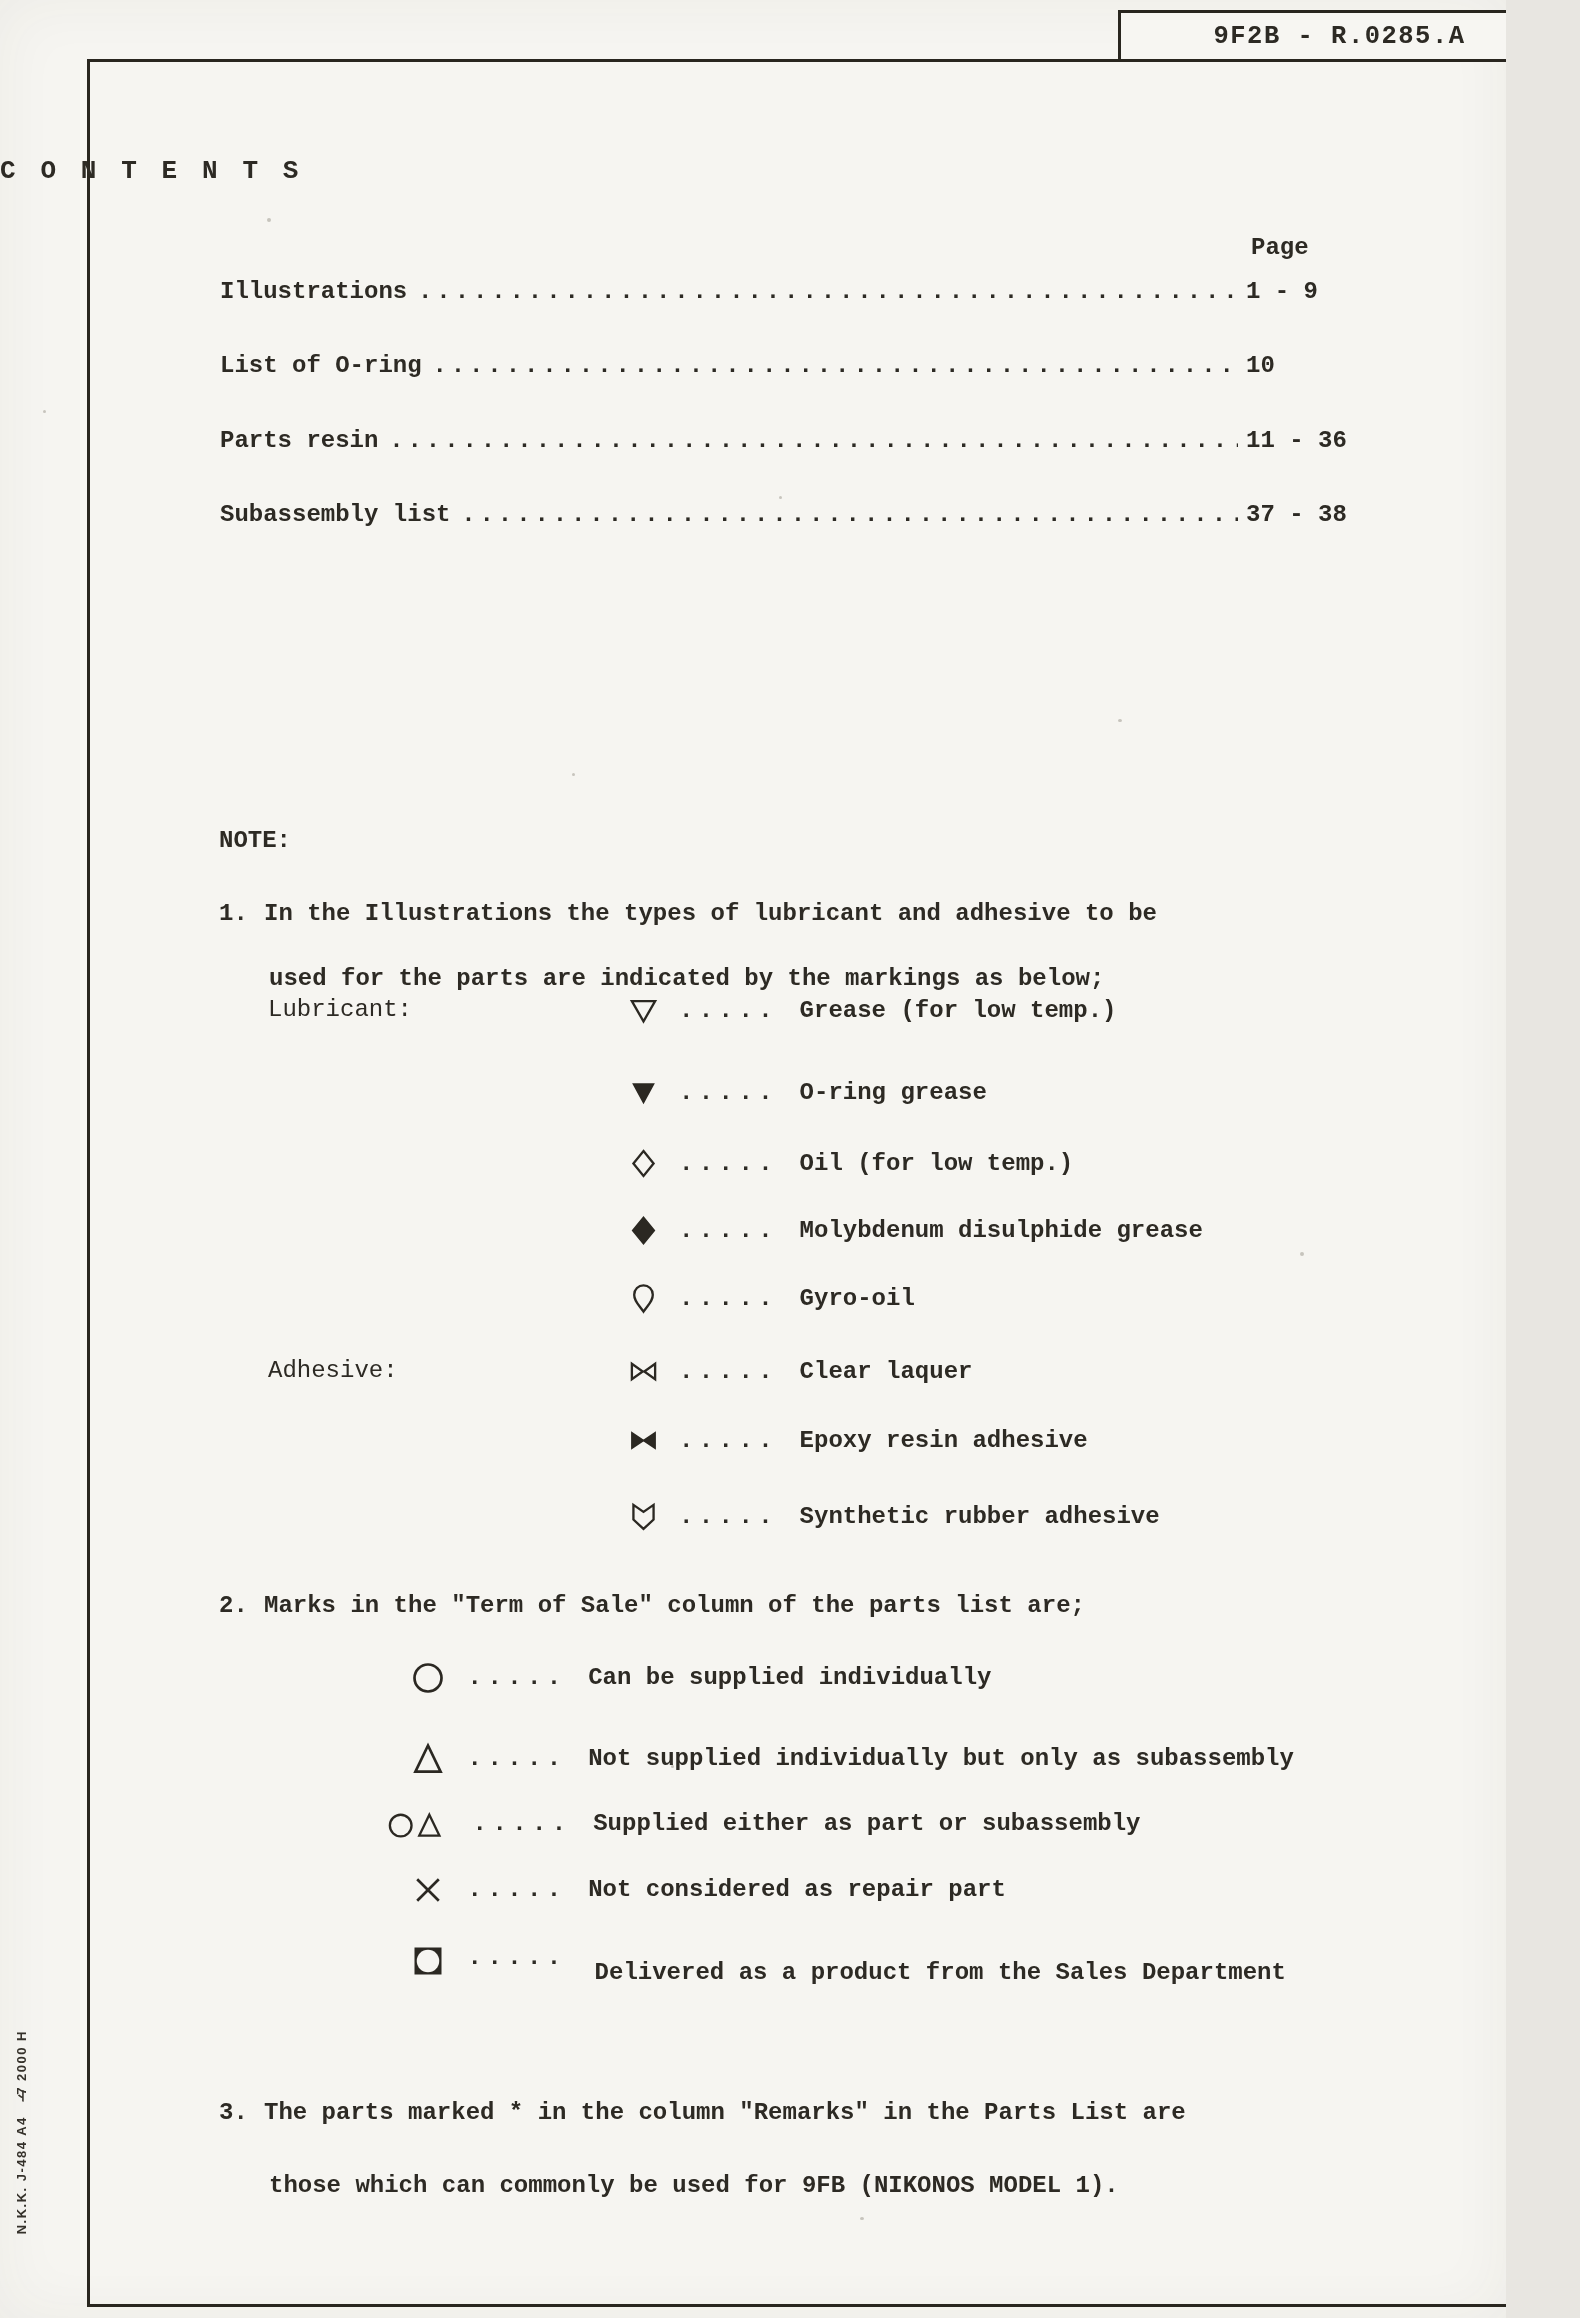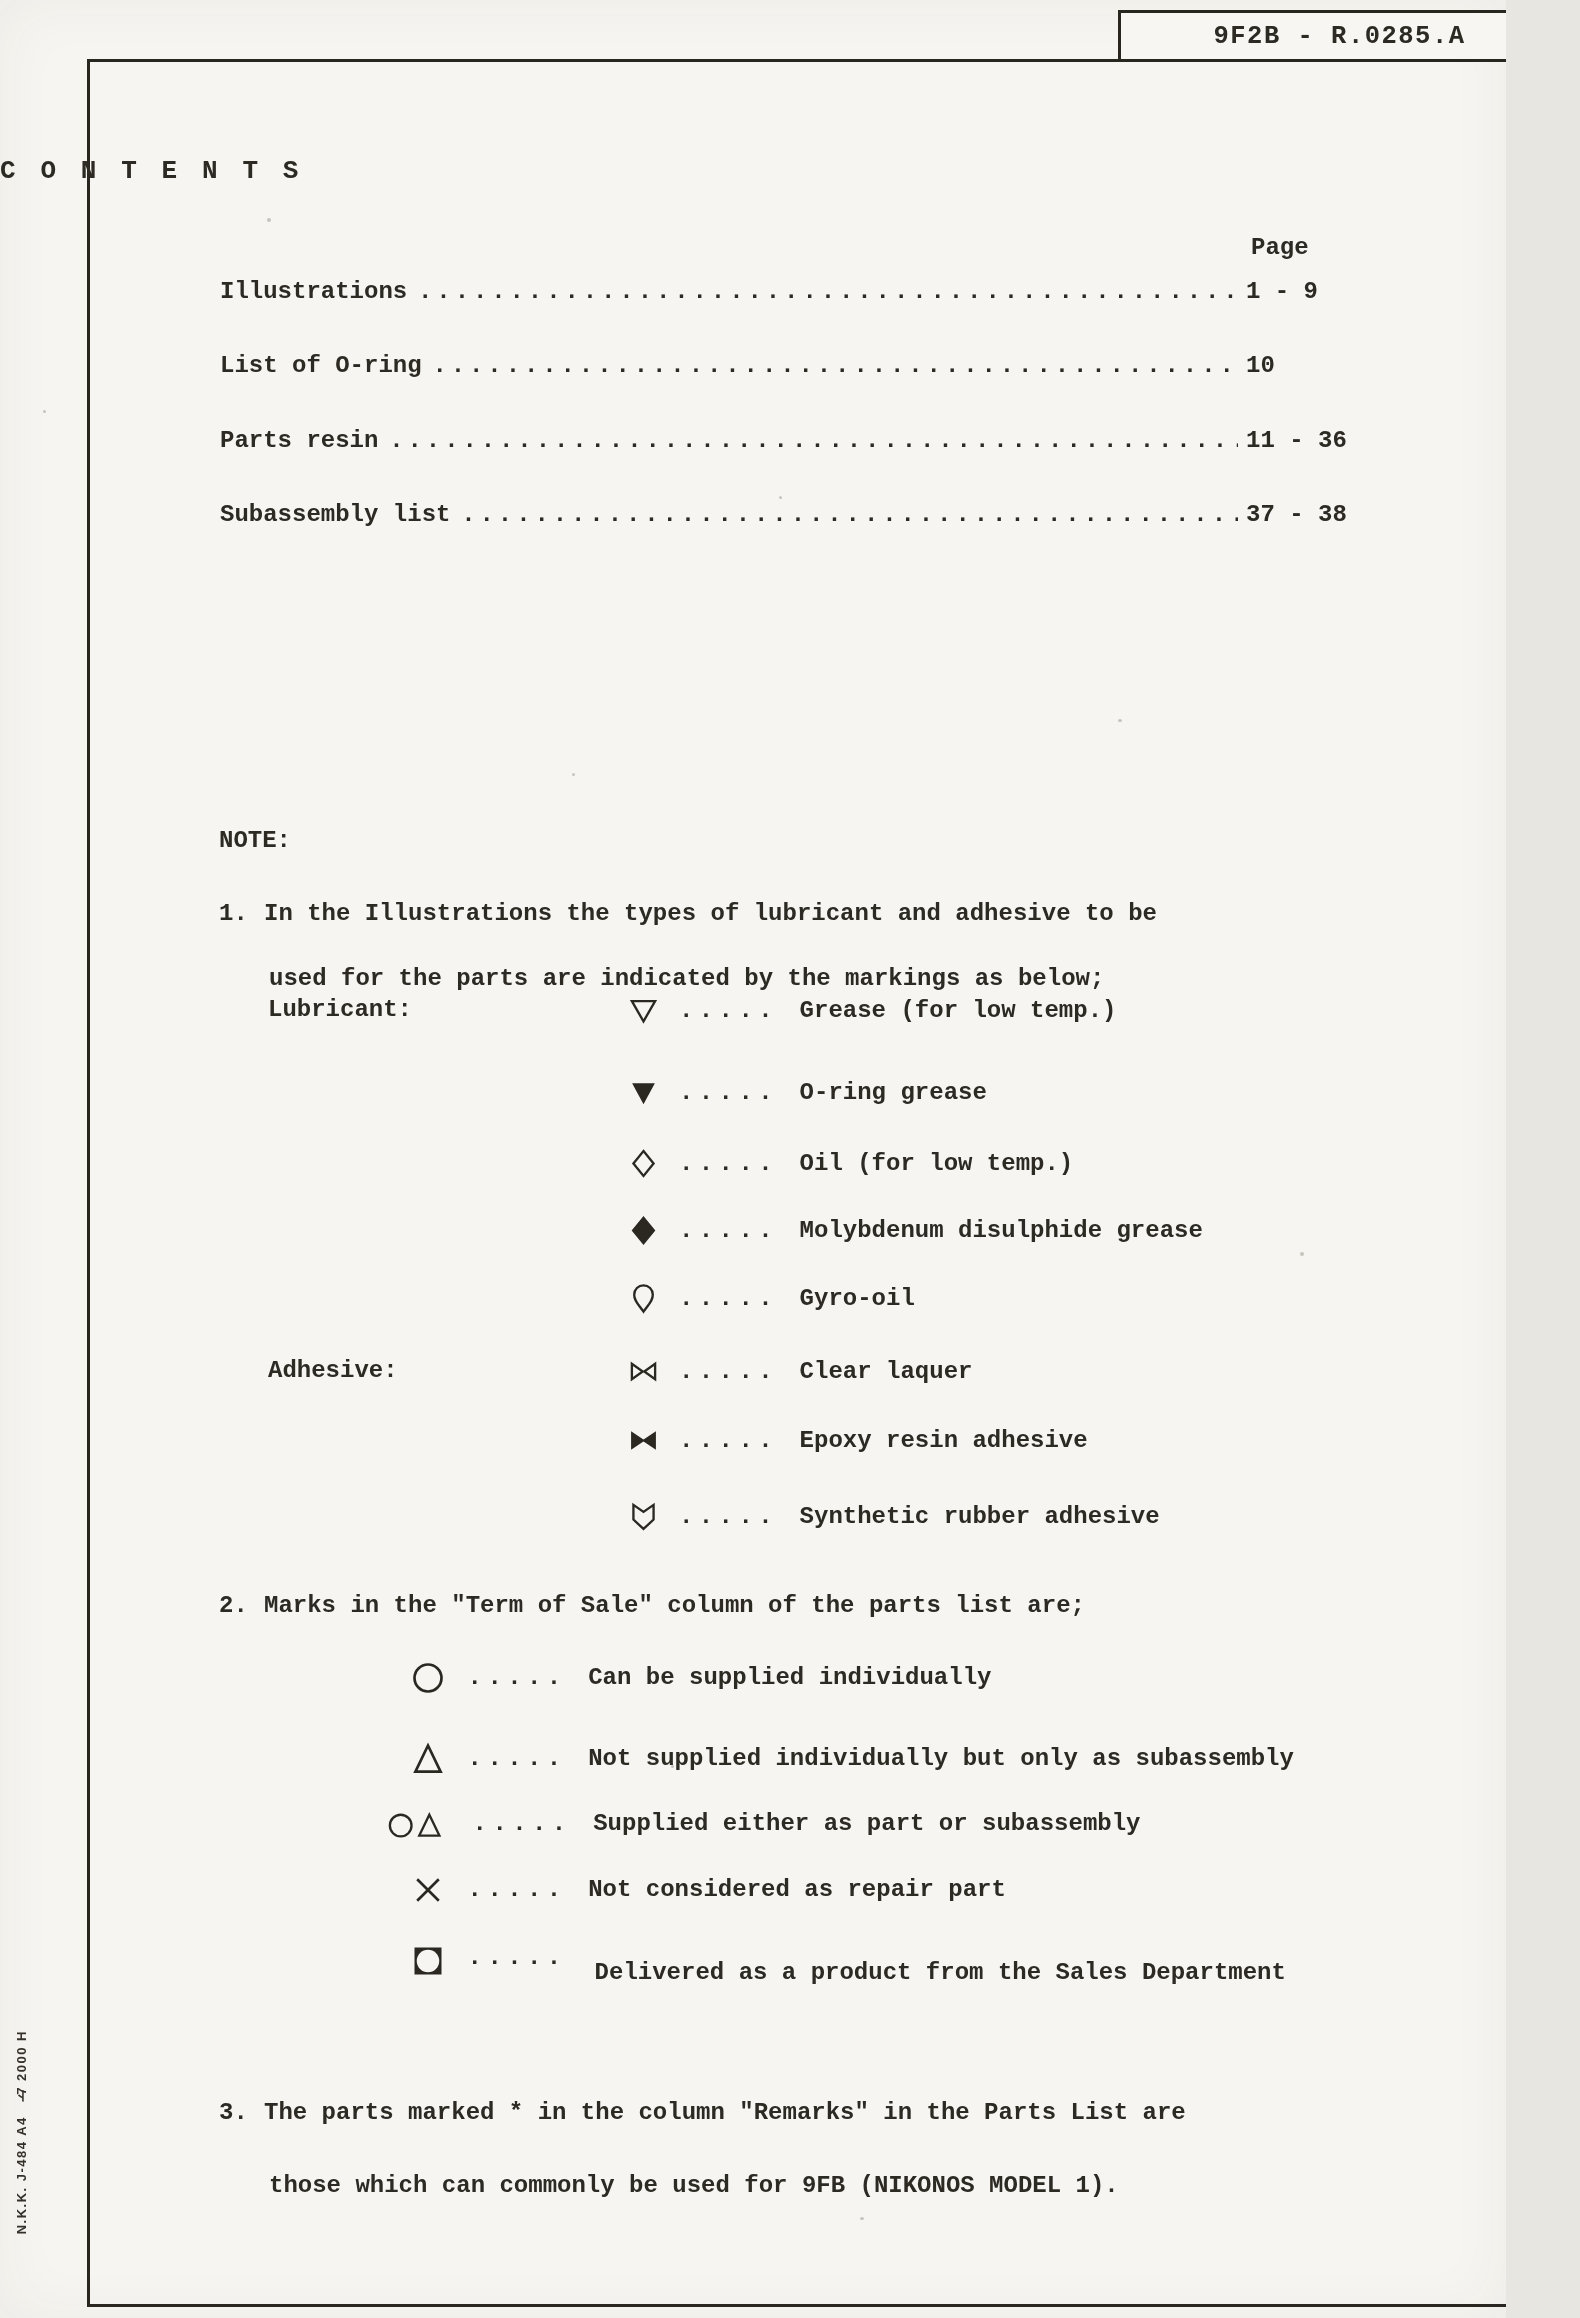--- a/index.html
+++ b/index.html
@@ -35,21 +35,21 @@
   }
   .toc-label{flex:0 0 auto;}
   .leader{
     flex:1 1 auto;overflow:hidden;margin:0 7.7px 0 10.8px;
     letter-spacing:3.9px;white-space:nowrap;
   }
   .toc-page{flex:0 0 116px;text-align:left;}
   .note-heading{position:absolute;left:219px;top:827px;font-size:24px;font-weight:700;}
   .num{position:absolute;font-size:24px;font-weight:700;}
   .tline{position:absolute;font-size:24px;font-weight:700;white-space:nowrap;}
-  .side-heading{position:absolute;left:268px;font-size:24px;font-weight:700;}
+  .side-heading{position:absolute;left:268px;font-size:24px;font-weight:400;}
   .legend-row{
     position:absolute;left:628px;height:36px;
     display:flex;align-items:center;white-space:nowrap;
     font-size:24px;font-weight:700;
   }
   .legend-row .sym{flex:0 0 auto;display:inline-flex;}
   .legend-row .sym svg{width:31px;height:31px;display:block;}
   .legend-row .ldots{margin-left:20px;letter-spacing:5.4px;}
   .legend-row .ltext{margin-left:21.6px;}
   .term-row{

